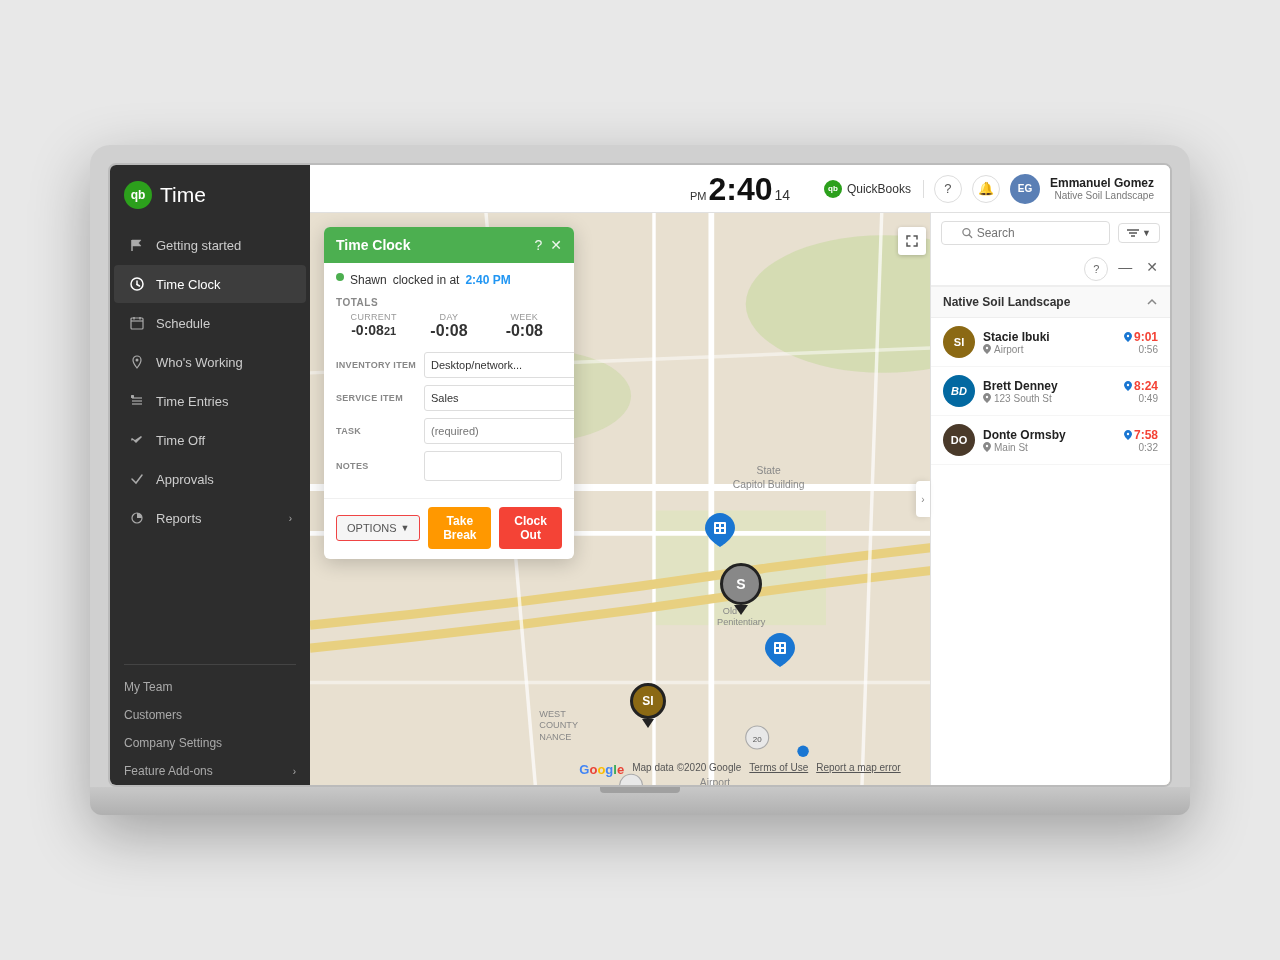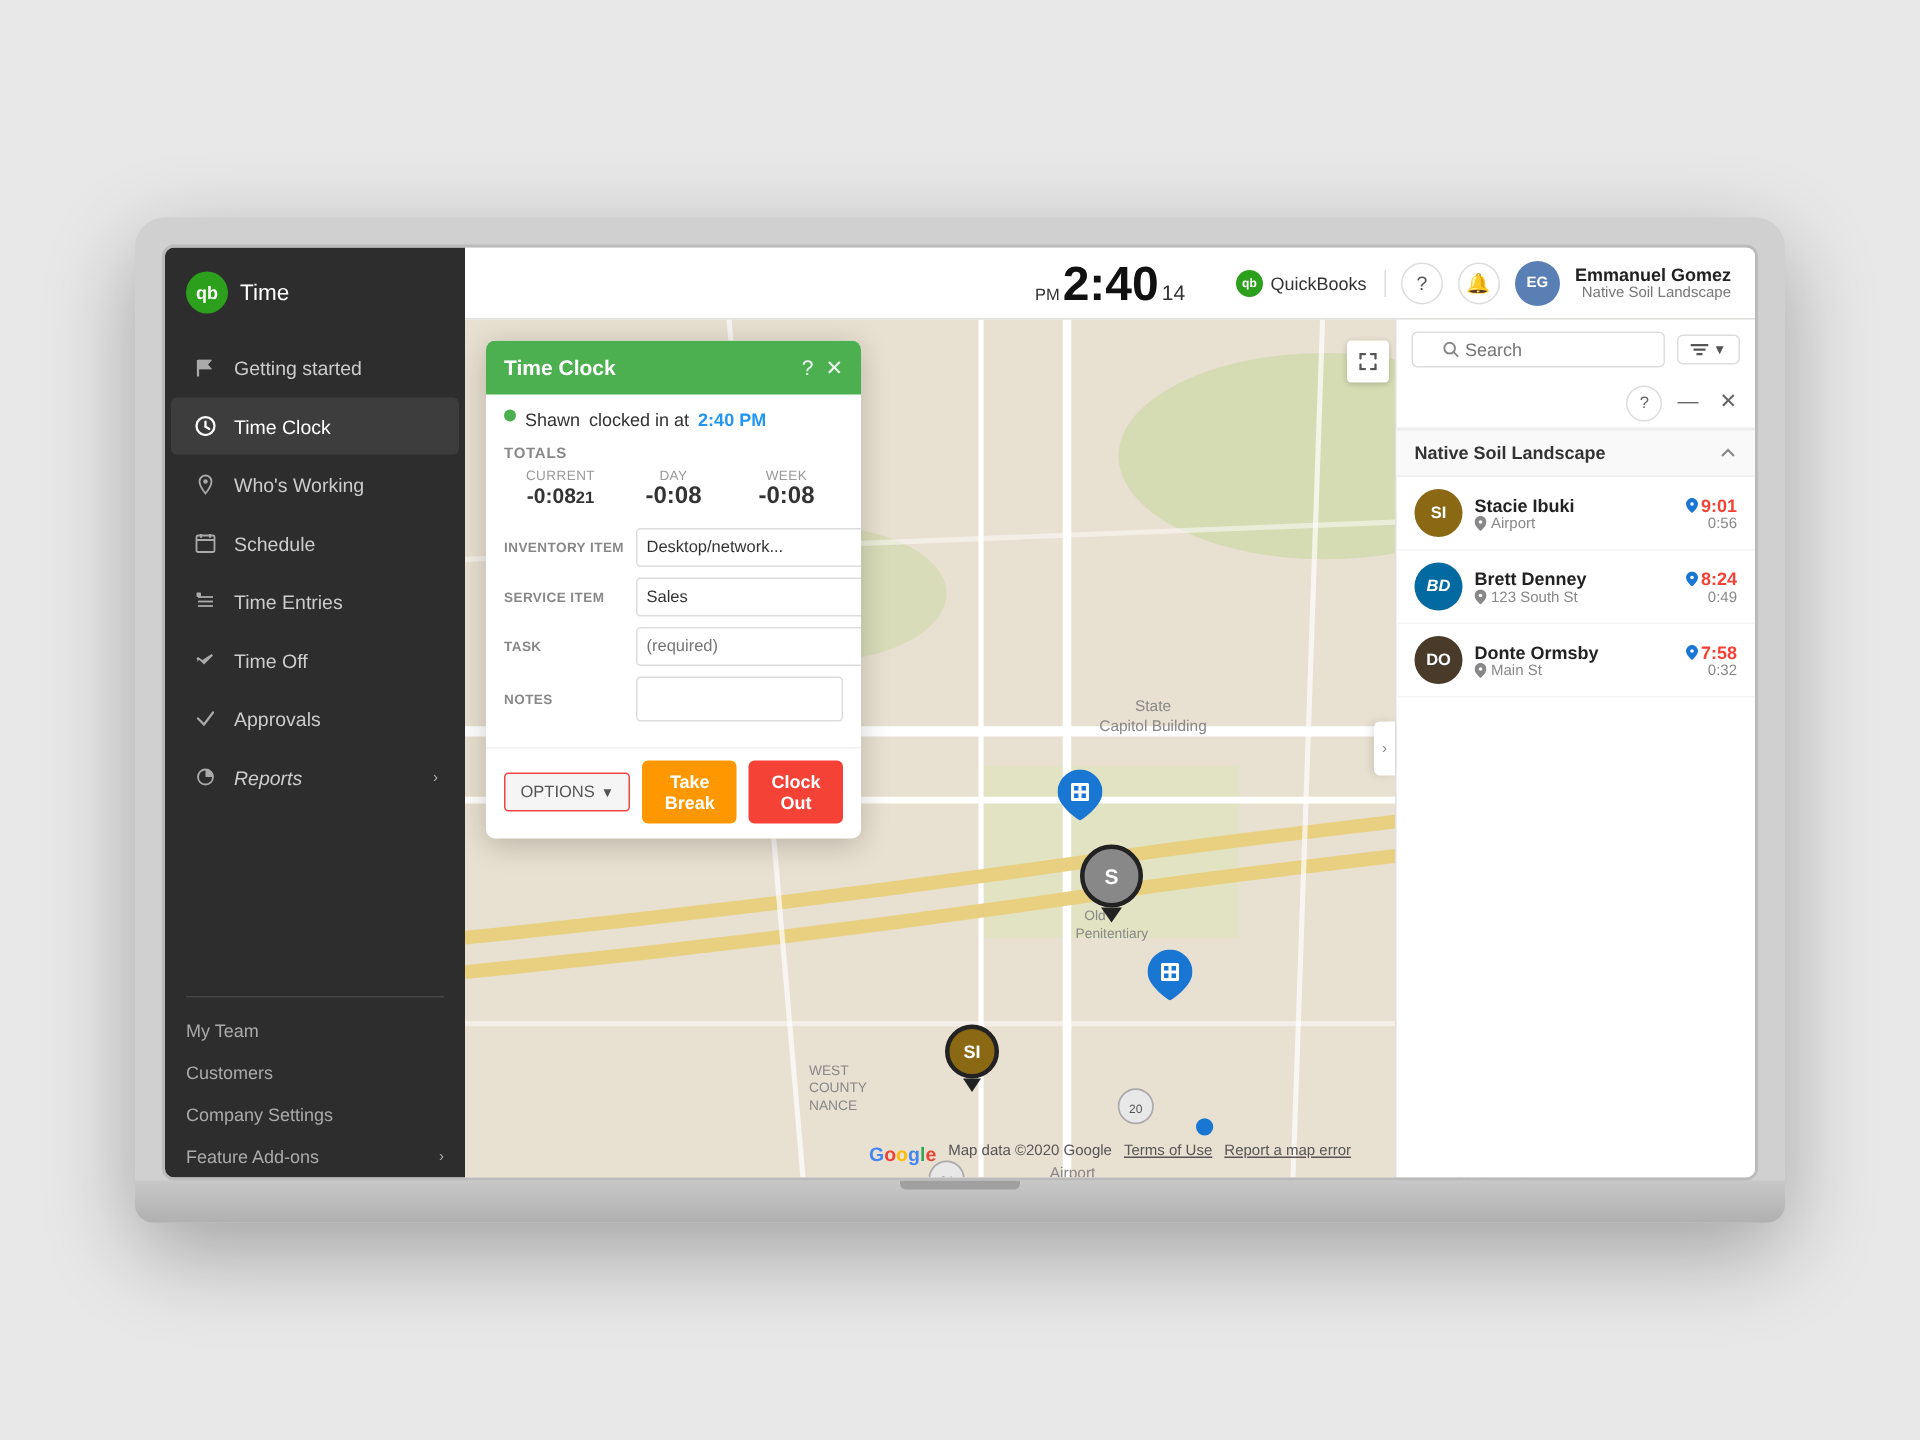--- a/index.html
+++ b/index.html
@@ -69,21 +69,21 @@
       background: #2ca01c;
       border-radius: 50%;
       display: flex;
       align-items: center;
       justify-content: center;
       color: #fff;
       font-size: 12px;
       font-weight: bold;
     }
     .sidebar-title {
-      font-size: 15px;
+      font-size: 21px;
       font-weight: 500;
       color: #fff;
     }
     .sidebar-nav {
       flex: 1;
     }
     .sidebar-item {
       display: flex;
       align-items: center;
       padding: 10px 14px;
@@ -634,37 +634,37 @@
                 <line x1="7" y1="4" x2="7" y2="7.5" stroke="#fff" stroke-width="1.5" stroke-linecap="round"></line>
                 <line x1="7" y1="7.5" x2="9.5" y2="9" stroke="#fff" stroke-width="1.5" stroke-linecap="round"></line>
               </svg>
             </div>
             <span>Time Clock</span>
           </div>
 
           <div class="sidebar-item">
             <div class="sidebar-item-icon">
               <svg width="14" height="14" viewBox="0 0 14 14" fill="none">
-                <path d="M7 1a4 4 0 014 4c0 3-4 8-4 8S3 8 3 5a4 4 0 014-4z" stroke="#aaa" stroke-width="1.2"></path>
-                <circle cx="7" cy="5" r="1.5" fill="#aaa"></circle>
-              </svg>
-            </div>
-            <span>Who's Working</span>
-          </div>
-
-          <div class="sidebar-item">
-            <div class="sidebar-item-icon">
-              <svg width="14" height="14" viewBox="0 0 14 14" fill="none">
                 <rect x="1" y="2" width="12" height="11" rx="1" stroke="#aaa" stroke-width="1.2"></rect>
                 <line x1="1" y1="5" x2="13" y2="5" stroke="#aaa" stroke-width="1.2"></line>
                 <line x1="4" y1="1" x2="4" y2="3.5" stroke="#aaa" stroke-width="1.5"></line>
                 <line x1="10" y1="1" x2="10" y2="3.5" stroke="#aaa" stroke-width="1.5"></line>
               </svg>
             </div>
             <span>Schedule</span>
+          </div>
+
+          <div class="sidebar-item">
+            <div class="sidebar-item-icon">
+              <svg width="14" height="14" viewBox="0 0 14 14" fill="none">
+                <path d="M7 1a4 4 0 014 4c0 3-4 8-4 8S3 8 3 5a4 4 0 014-4z" stroke="#aaa" stroke-width="1.2"></path>
+                <circle cx="7" cy="5" r="1.5" fill="#aaa"></circle>
+              </svg>
+            </div>
+            <span>Who's Working</span>
           </div>
 
           <div class="sidebar-item">
             <div class="sidebar-item-icon">
               <svg width="14" height="14" viewBox="0 0 14 14" fill="none">
                 <line x1="2" y1="4" x2="12" y2="4" stroke="#aaa" stroke-width="1.2"></line>
                 <line x1="2" y1="7" x2="12" y2="7" stroke="#aaa" stroke-width="1.2"></line>
                 <line x1="2" y1="10" x2="12" y2="10" stroke="#aaa" stroke-width="1.2"></line>
                 <rect x="1" y="1" width="3" height="3" fill="#aaa" rx="0.5"></rect>
               </svg>
@@ -684,21 +684,21 @@
           <div class="sidebar-item">
             <div class="sidebar-item-icon">
               <svg width="14" height="14" viewBox="0 0 14 14" fill="none">
                 <polyline points="2,7 6,11 12,3" stroke="#aaa" stroke-width="1.5" fill="none" stroke-linecap="round"></polyline>
               </svg>
             </div>
             <span>Approvals</span>
           </div>
 
           <div class="sidebar-item sidebar-sub-item-with-arrow">
-            <div style="display:flex;align-items:center;gap:10px;font-style:italic;">
+            <div style="display:flex;align-items:center;gap:10px;">
               <div class="sidebar-item-icon">
                 <svg width="14" height="14" viewBox="0 0 14 14" fill="none">
                   <circle cx="7" cy="7" r="5" stroke="#aaa" stroke-width="1.2"></circle>
                   <path d="M7 7L7 2A5 5 0 0112 7z" fill="#aaa"></path>
                 </svg>
               </div>
               <span style="color:#ccc;font-size:13px;">Reports</span>
             </div>
             <span style="color:#aaa;font-size:10px;">›</span>
           </div>

